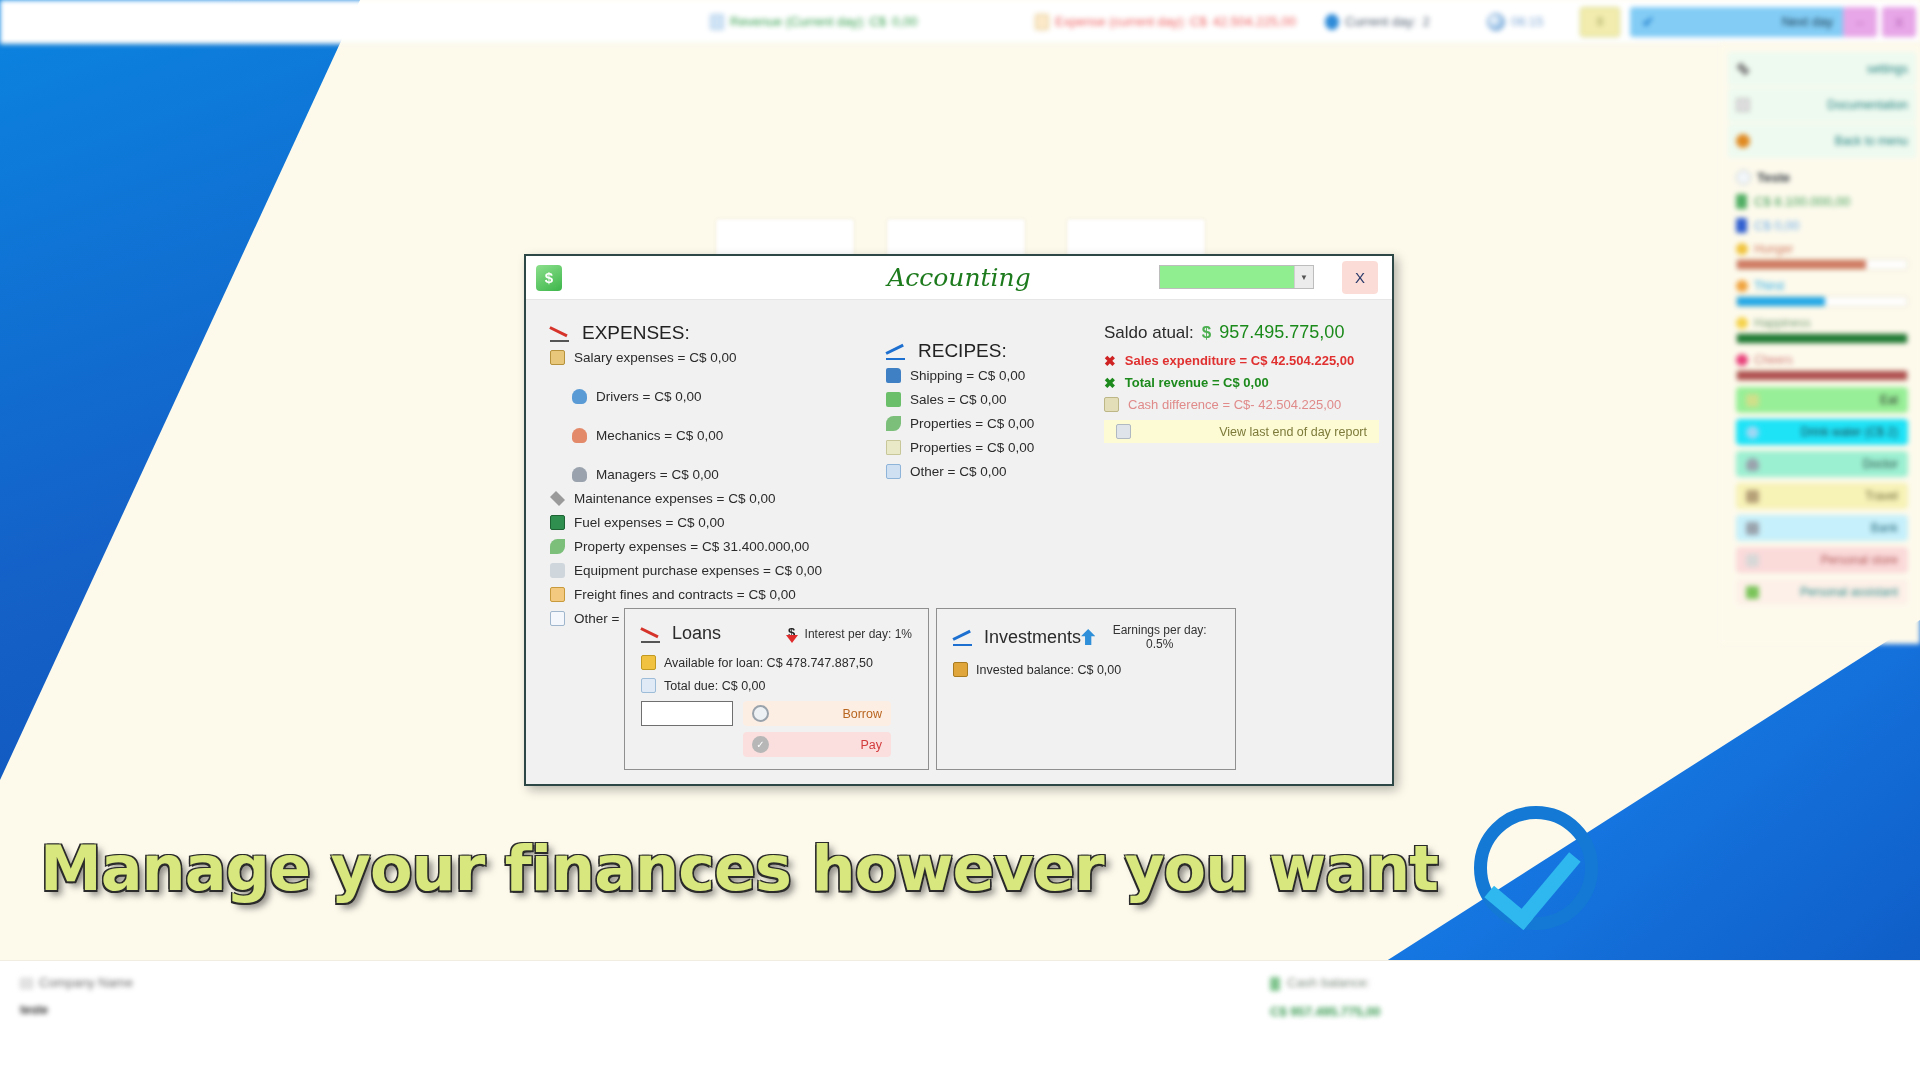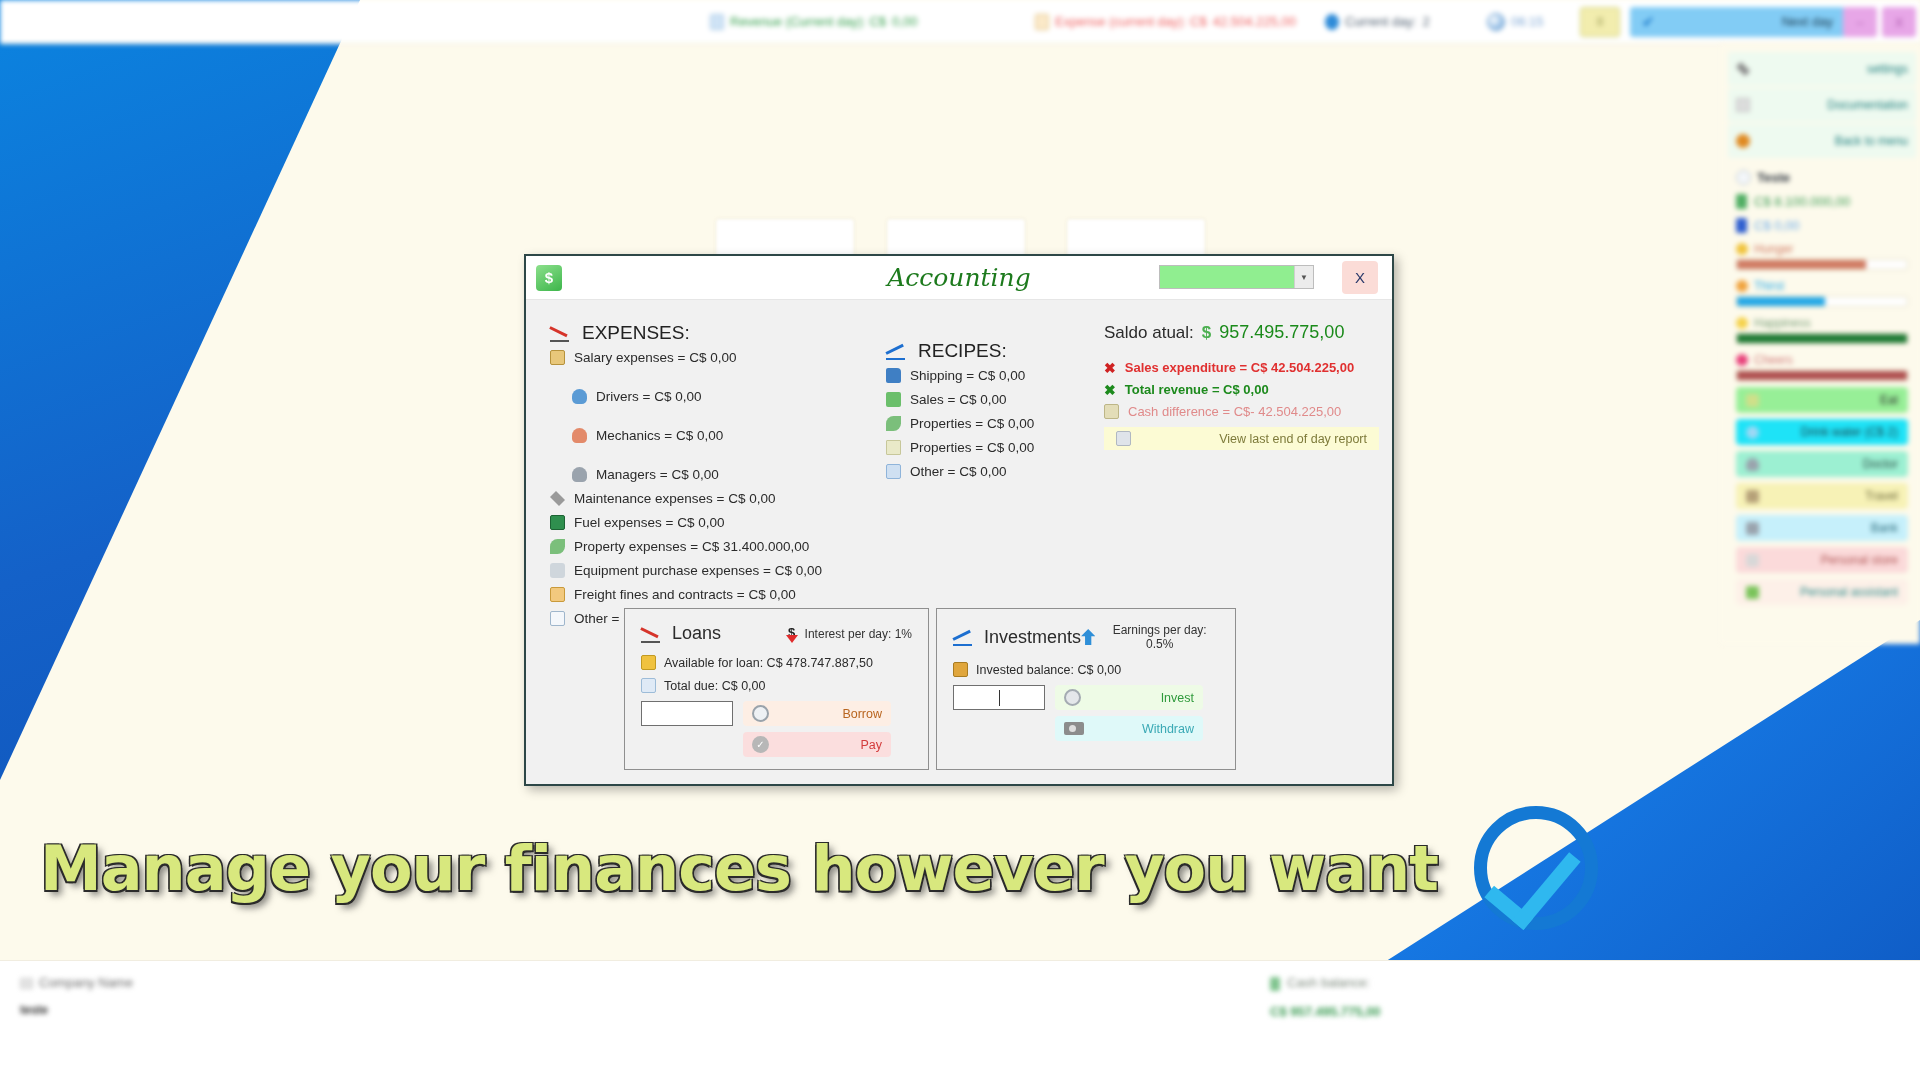--- a/index.html
+++ b/index.html
@@ -267,21 +267,21 @@
   .ic-dollar-red { position: relative; width: 16px; height: 18px; color:#222; font-weight:bold; font-size:13px; }
   .ic-dollar-red::after {
     content:""; position:absolute; left:2px; bottom:0; width:0; height:0;
     border-left: 6px solid transparent; border-right: 6px solid transparent; border-top: 8px solid #e02b2b;
   }
 
   #expenses-col { position: absolute; left: 24px; top: 22px; width: 320px; }
   #recipes-col  { position: absolute; left: 360px; top: 40px; width: 215px; }
   #summary-col  { position: absolute; left: 578px; top: 22px; width: 275px; }
 
-  #saldo-row { display: flex; align-items: center; gap: 8px; font-size: 17px; margin-bottom: 17px; }
+  #saldo-row { display: flex; align-items: center; gap: 8px; font-size: 17px; margin-bottom: 10px; }
   #saldo-row .val { color: #1a8a1a; font-size: 18px; }
   .sum-line { display: flex; align-items: center; gap: 9px; margin-bottom: 7px; font-size: 13px; font-weight: bold; }
   .sum-red { color: #e03030; }
   .sum-green { color: #1d8a1d; }
   .sum-pink { color: #e08a8a; font-weight: normal; }
   #report-btn {
     margin-top: 8px; height: 23px; background: #fcfbd4;
     display: flex; align-items: center; padding: 0 12px; gap: 10px;
     color: #7d7a3a; font-size: 12.5px; justify-content: space-between;
   }
@@ -631,29 +631,16 @@
         </div>
         <div class="ph-right">
           <span class="ic-up-blue"></span>
           <span>Earnings per day: 0.5%</span>
         </div>
       </div>
       <div class="panel-line">
         <span class="li-ico ic-chest"></span>
         <span>Invested balance: C$ 0,00</span>
       </div>
-      <div class="panel-row">
-        <div class="amt-input caret"></div>
-        <div class="btn-col">
-          <div class="pbtn pbtn-invest">
-            <span class="ic-gauge"></span>
-            <span>Invest</span>
-          </div>
-          <div class="pbtn pbtn-withdraw">
-            <span class="ic-cash2"></span>
-            <span>Withdraw</span>
-          </div>
-        </div>
-      </div>
     </div>
 
   </div>
 </div>
 
 </body></html>

